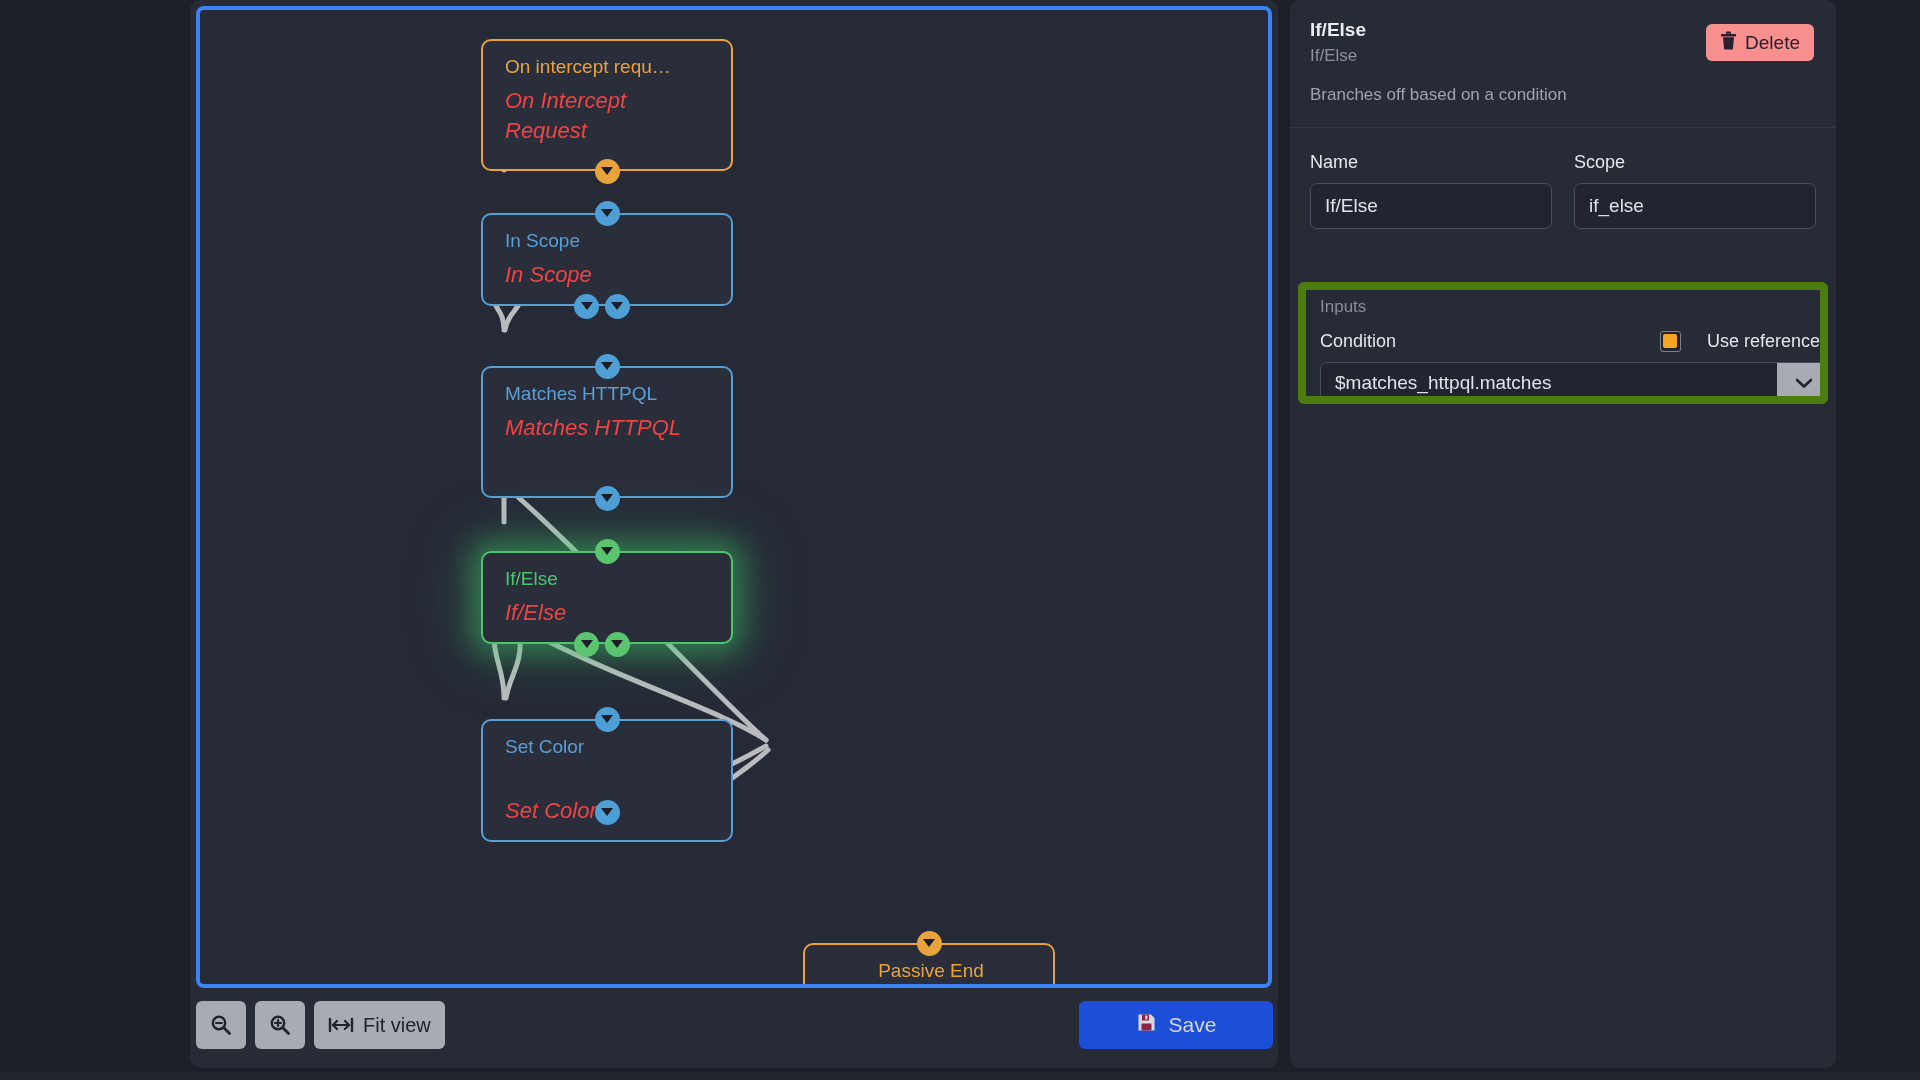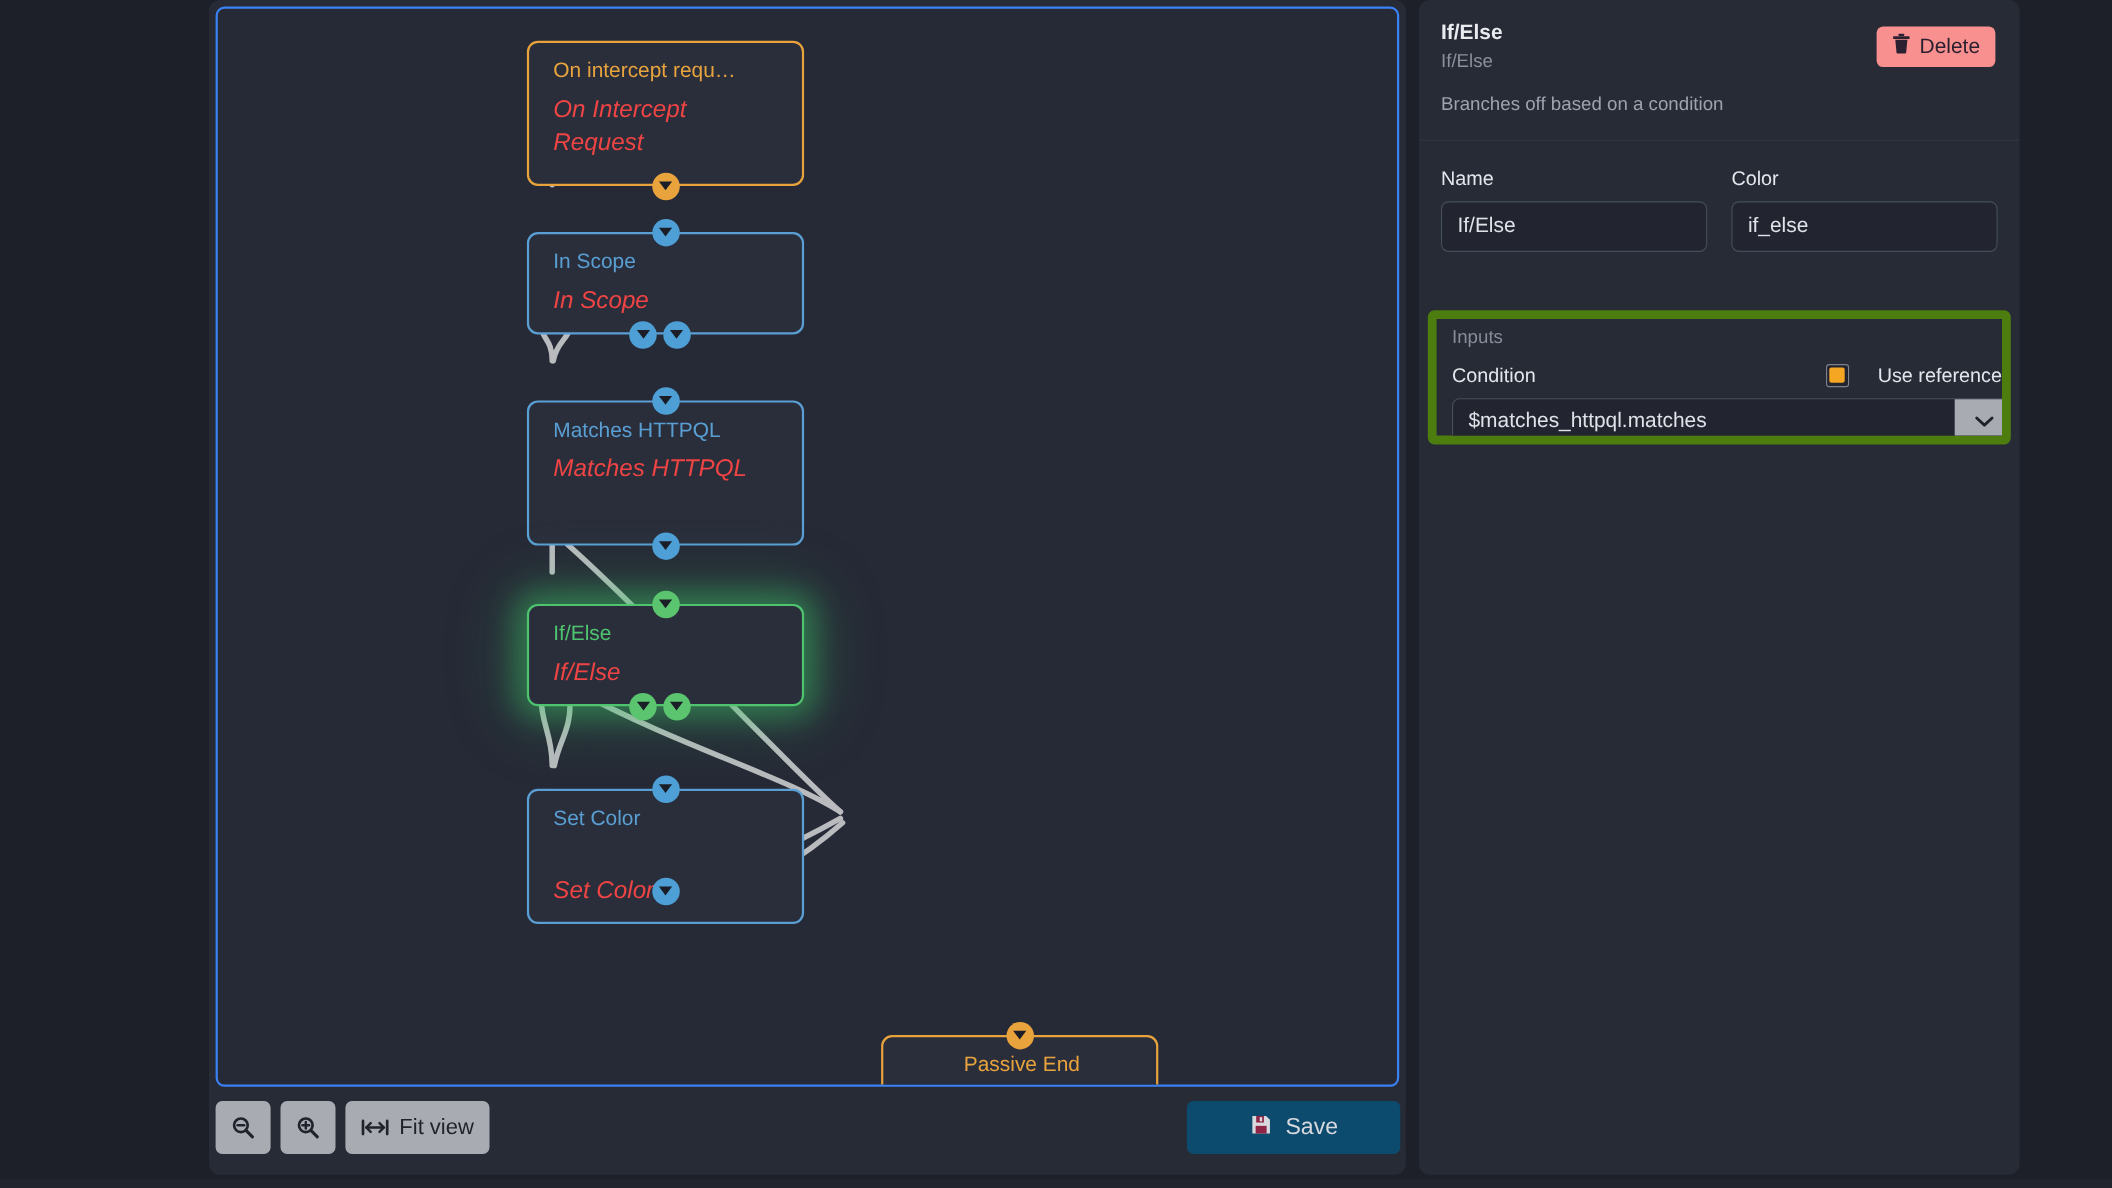--- a/index.html
+++ b/index.html
@@ -30,21 +30,21 @@
     border-radius: 10px;
   }
 
   #canvas-inner {
     position: absolute;
     left: 6px;
     top: 6px;
     width: 1076px;
     height: 982px;
     background: #262936;
-    border: 2px solid #3b82f6;
+    border: 4px solid #3b82f6;
     border-radius: 8px;
     overflow: hidden;
   }
 
   #edge-layer {
     position: absolute;
     left: 0; top: 0;
     width: 1076px;
     height: 982px;
     pointer-events: none;
@@ -133,21 +133,21 @@
     font-family: "Liberation Sans", sans-serif;
   }
   .tool-btn svg { display: block; }
 
   #save-button {
     position: absolute;
     left: 1079px;
     top: 1001px;
     width: 194px;
     height: 48px;
-    background: #0c4a6e;
+    background: #1d4ed8;
     border: none;
     border-radius: 6px;
     display: flex;
     align-items: center;
     justify-content: center;
     gap: 12px;
     cursor: pointer;
     color: #d7d9de;
     font-size: 21px;
     font-family: "Liberation Sans", sans-serif;
@@ -467,21 +467,21 @@
         <span>Delete</span>
       </button>
     </div>
 
     <div class="field-row">
       <div class="field">
         <div class="field-label">Name</div>
         <input class="text-input" type="text" value="If/Else" style="">
       </div>
       <div class="field">
-        <div class="field-label">Color</div>
+        <div class="field-label">Scope</div>
         <input class="text-input" type="text" value="if_else" style="">
       </div>
     </div>
 
     <div id="inputs-box">
       <div class="box-label">Inputs</div>
 
       <div class="cond-row">
         <div class="cond-label">Condition</div>
         <div class="ref-toggle">

